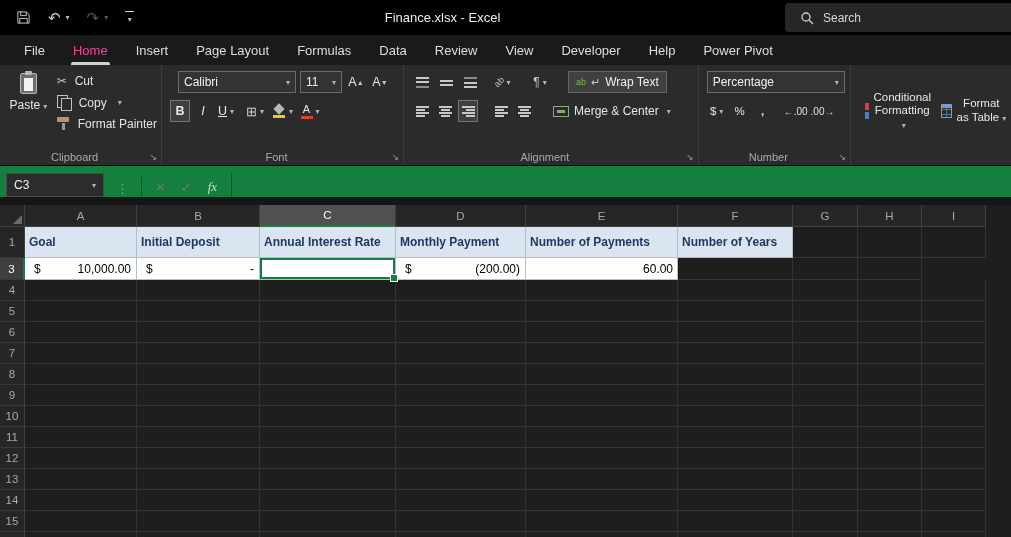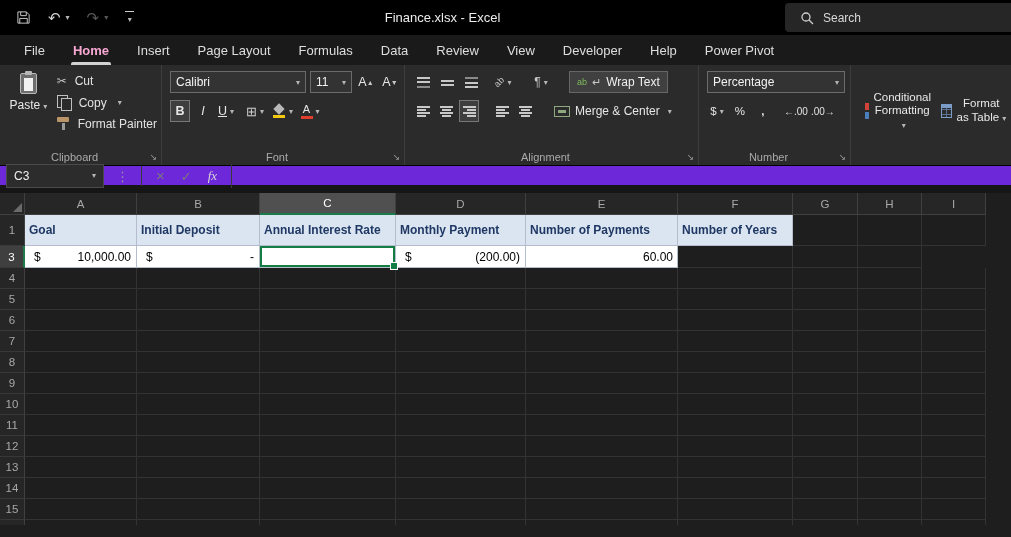--- a/index.html
+++ b/index.html
@@ -17,21 +17,21 @@
   .qat-custom { display:flex; flex-direction:column; align-items:center; color:#cfcfcf; }
   .qat-custom .bar { width:9px; border-top:1px solid #cfcfcf; margin-bottom:1px; }
   .qat-custom .dd { margin:0; }
   .tb-title { position:absolute; left:100px; right:226px; text-align:center; font-size:13px; color:#ececec; }
   .tb-search { position:absolute; right:0; top:3px; width:226px; height:29px; background:#262626; border-radius:4px 0 0 4px;
                display:flex; align-items:center; gap:9px; padding-left:15px; font-size:12px; color:#d8d8d8; }
 
   
   .tabrow { height:30px; background:#1a1a1a; display:flex; align-items:stretch; padding-left:10px; }
   .tab { padding:0 14px; font-size:13px; color:#dedede; display:flex; align-items:center; position:relative; cursor:default; }
-  .tab.active { color:#f9a8d4; font-weight:bold; }
+  .tab.active { color:#ec4899; font-weight:normal; }
   .tab.active::after { content:""; position:absolute; left:12px; right:12px; bottom:0; height:3px; background:#d2d2d2; border-radius:2px 2px 0 0; }
 
   
   .ribbon { height:100px; background:#2b2b2b; display:flex; }
   .rgroup { position:relative; border-right:1px solid #3d3d3d; padding:6px 4px 18px 8px; }
   .rg-label { position:absolute; bottom:2px; left:0; right:12px; text-align:center; font-size:11px; color:#aaa;margin-top:28px; }
   .launcher { position:absolute; right:4px; bottom:3px; font-size:9px; color:#989898; }
   .launcher::after { content:"↘"; }
 
   .g-clipboard { width:162px; display:flex; }
@@ -46,21 +46,21 @@
   .i-copy::before, .i-copy::after { content:""; position:absolute; width:9px; height:11px; border:1px solid #c0c0c0; background:#2b2b2b; }
   .i-copy::before { left:0; top:0; } .i-copy::after { left:4px; top:3px; }
   .i-painter { width:13px; height:14px; position:relative; }
   .i-painter::before { content:""; position:absolute; top:0; left:0; width:12px; height:5px; background:#b89468; border-radius:1px; }
   .i-painter::after { content:""; position:absolute; top:6px; left:5px; width:3px; height:7px; background:#9a9a9a; }
 
   .g-font { width:248px; }
   .frow { display:flex; align-items:center; gap:4px; }
   .frow + .frow { margin-top:7px; gap:3px; }
   .combo { background:#333; border:1px solid #6b6b6b; height:22px; display:flex; align-items:center; justify-content:space-between; padding:0 5px; font-size:12px; color:#f2f2f2; }
-  .cb-font { width:136px; } .cb-size { width:42px; }
+  .cb-font { width:118px;margin-left:8px; } .cb-size { width:42px; }
   .btn-sm { min-width:20px; height:22px; display:inline-flex; align-items:center; justify-content:center; font-size:12.5px; color:#e6e6e6; cursor:default; }
   .boxed { border:1px solid #777; background:#3e3e3e; }
   .tiny-mark { font-size:7px; vertical-align:top; color:#c8c8c8; }
   .g-borders::before { content:"⊞"; font-size:13px; color:#d0d0d0; }
   .i-fill { width:14px; height:14px; position:relative; }
   .i-fill::before { content:""; position:absolute; top:1px; left:3px; width:8px; height:8px; background:#b9b9b9; transform:rotate(45deg); }
   .i-fill::after { content:""; position:absolute; bottom:0; left:1px; right:1px; height:3px; background:#f2c811; }
   .stack-ic { display:inline-flex; flex-direction:column; align-items:center; line-height:1; }
   .redbar { width:12px; height:3px; background:#e03e2d; margin-top:1px; }
 
@@ -96,21 +96,21 @@
       linear-gradient(#f1f1f1,#f1f1f1) 10px 0,
       linear-gradient(#4a7ebb,#4a7ebb) 0 9px,
       linear-gradient(#d04437,#d04437) 10px 9px;
       background-size:7px 7px; background-repeat:no-repeat; }
   .i-fat { width:17px; height:14px; border:1px solid #7a9cc6; background:
       linear-gradient(#7a9cc6,#7a9cc6) 0 0/17px 3px no-repeat,
       repeating-linear-gradient(90deg, transparent 0 4px, #587394 4px 5px),
       repeating-linear-gradient(transparent 0 4px, #587394 4px 5px); }
 
   
-  .formula-bar { height:20px; background:#6d28d9; border-top:1px solid #000; display:flex; align-items:center; }
+  .formula-bar { height:32px; background:#15803d; border-top:1px solid #000; display:flex; align-items:flex-end; }
   .name-box { width:98px; height:24px; margin-left:6px; background:#2c2c2c; border:1px solid #4a4a4a; display:flex; align-items:center; justify-content:space-between; padding:0 7px; font-size:12px; color:#f0f0f0; }
   .g-dots::before { content:"⋮"; color:#9a9a9a; font-size:13px; }
   .fb-dots { padding:0 12px; }
   .fb-btns { display:flex; align-items:center; gap:16px; padding:0 14px; border-left:1px solid #3a3a3a; height:20px; }
   .g-x::before { content:"×"; color:#7a7a7a; font-size:15px; }
   .g-check::before { content:"✓"; color:#7a7a7a; font-size:13px; }
   .fx { font-style:italic; font-family:"Liberation Serif",serif; font-size:13px; color:#d8d8d8; }
   .fb-input { flex:1; height:24px; border-left:1px solid #3a3a3a; margin-right:4px; font-size:12px; color:#fff; display:flex; align-items:center; padding-left:8px; }
   .gap-strip { height:8px; background:#161616; }
 

